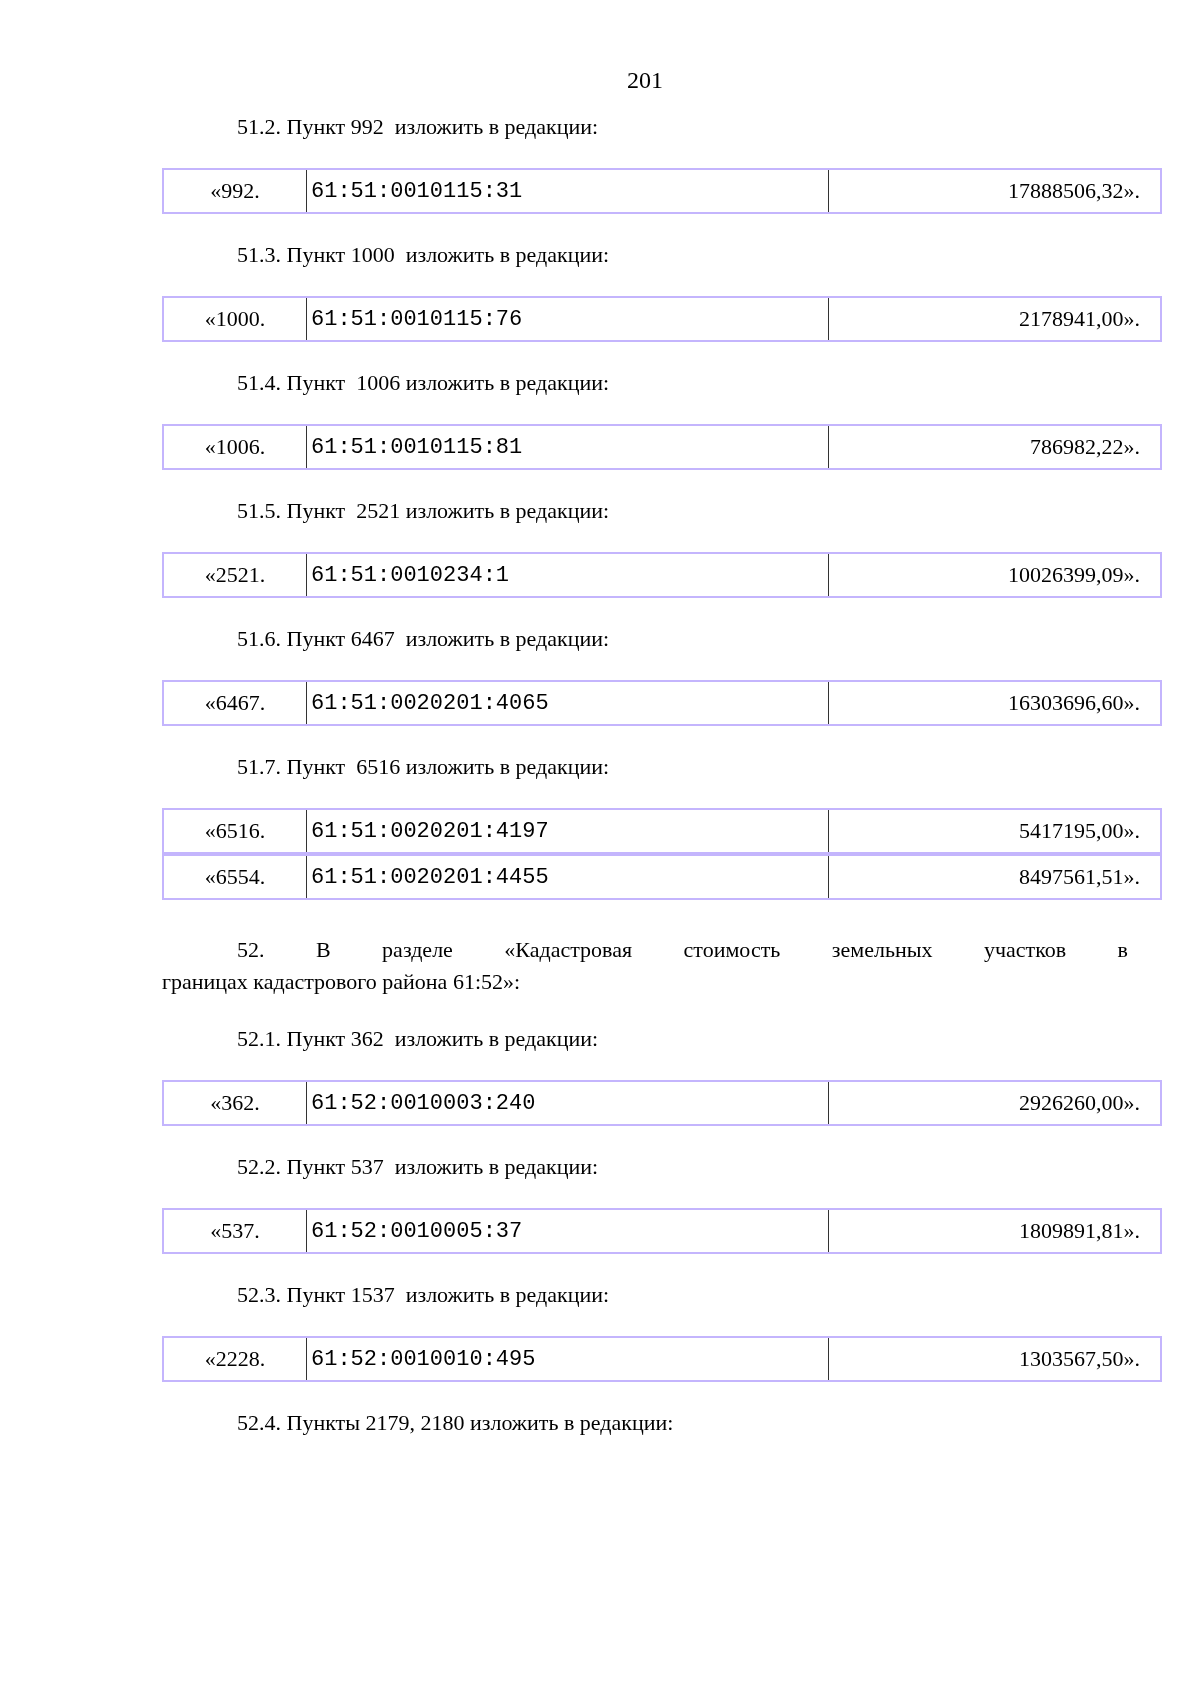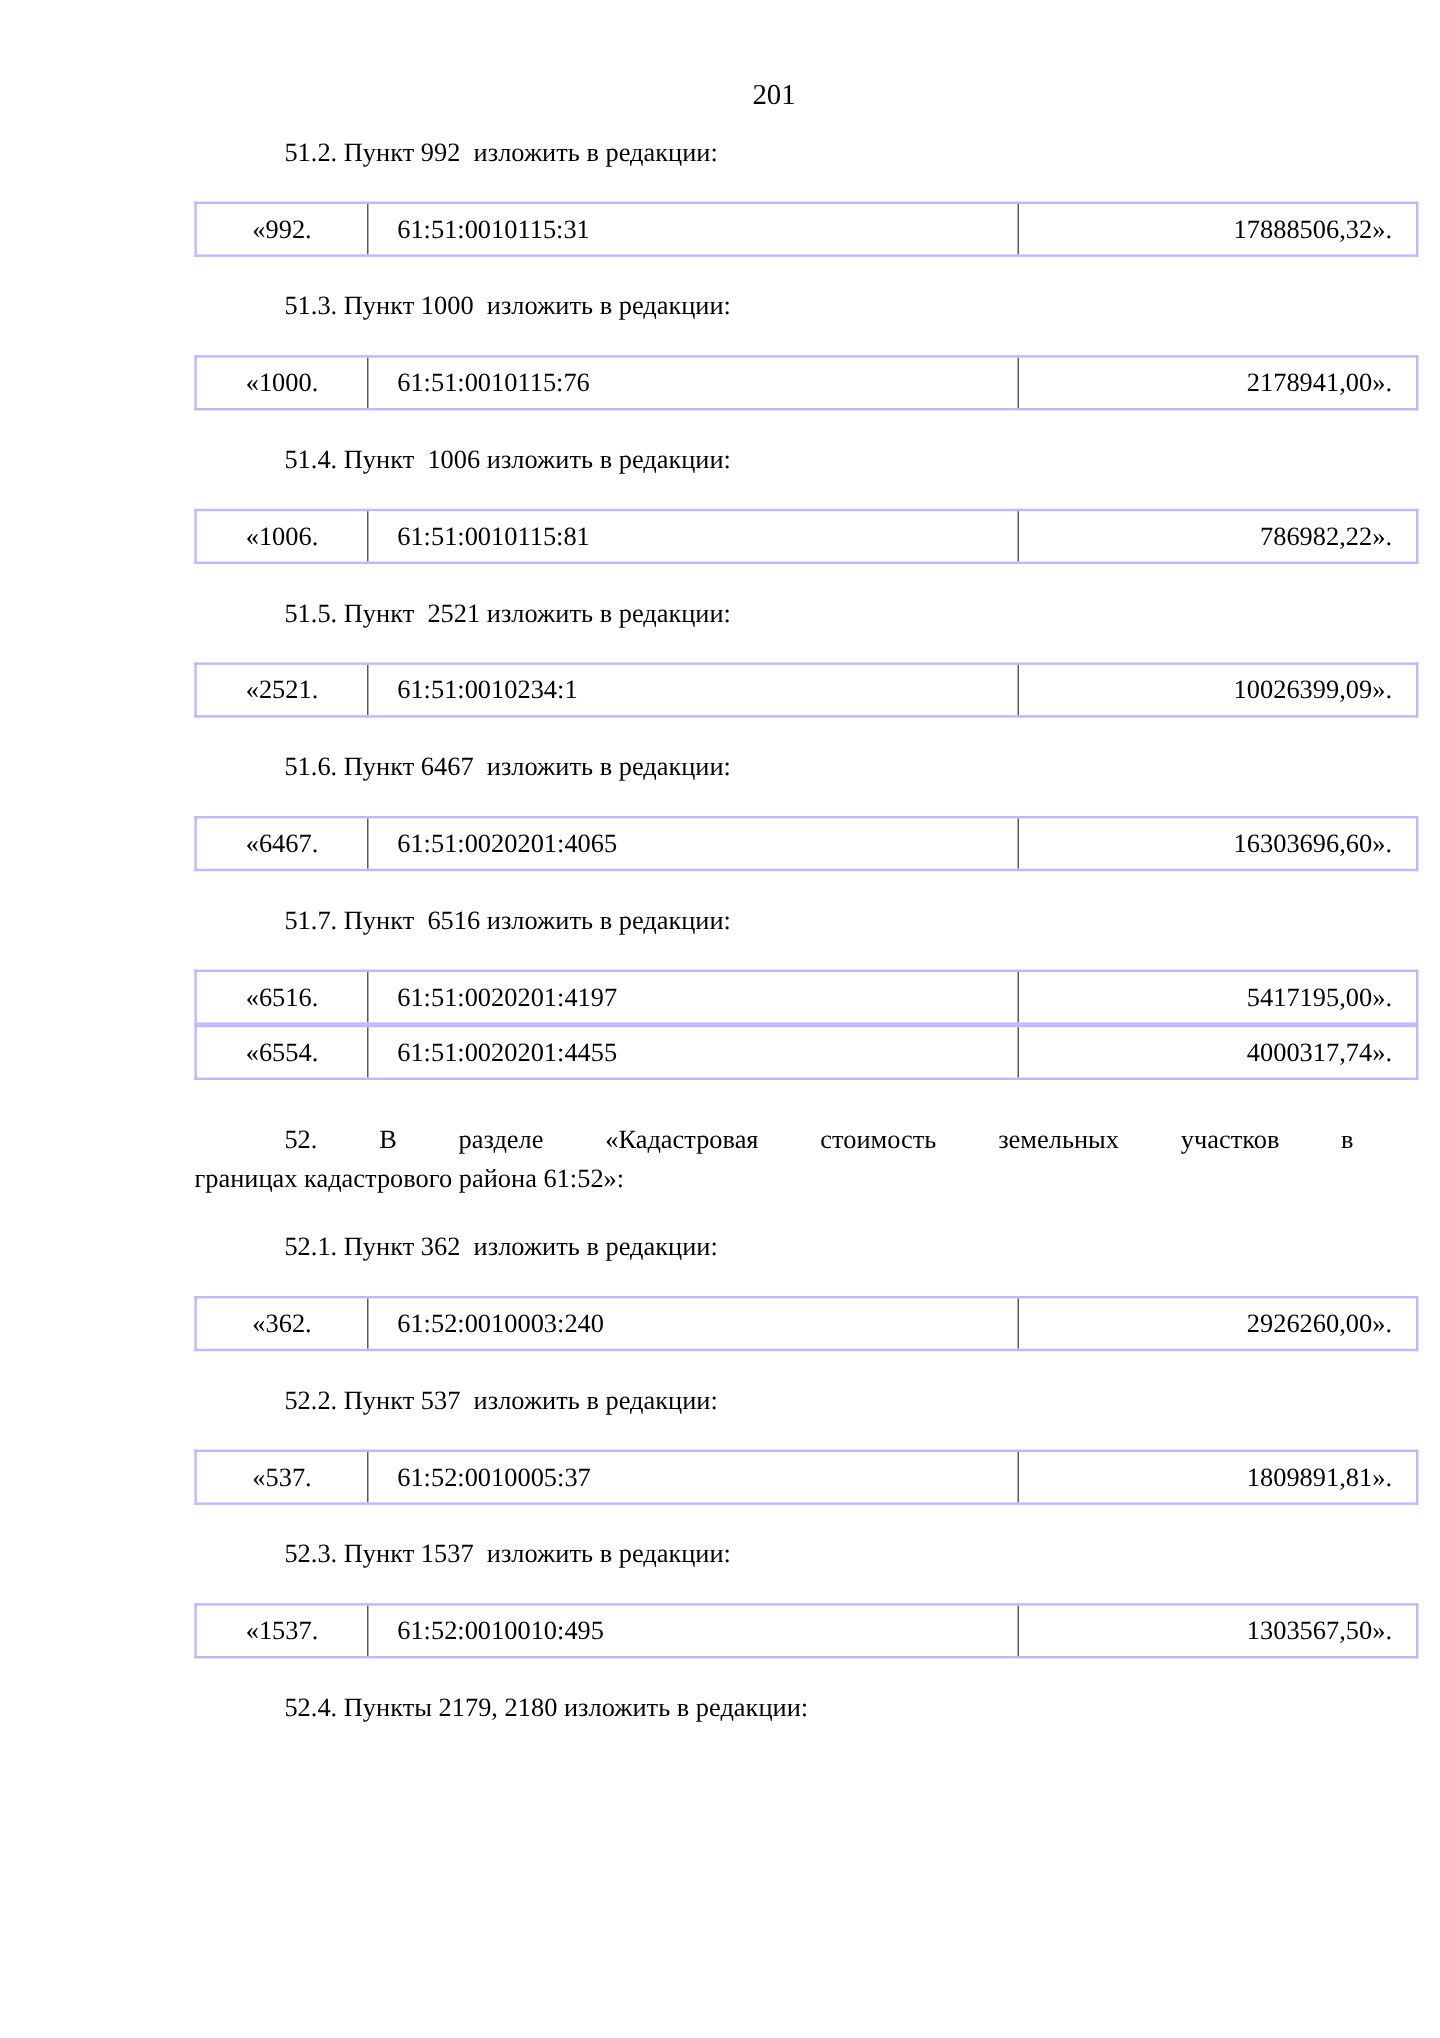--- a/index.html
+++ b/index.html
@@ -35,21 +35,21 @@
     border: 2px solid #c4b5fd;
   }
   table.ctable td {
     border: 1px solid #333333;
     height: 40px;
     vertical-align: middle;
     font-size: 22px;
     overflow: hidden;
   }
   td.cell-num   { width: 140px; text-align: center; }
-  td.cell-cad   { width: 516px; text-align: left;  padding-left: 24px; }
+  td.cell-cad   { width: 516px; text-align: left;  padding-left: 4px; font-family: Liberation Mono, monospace; }
   td.cell-val   { width: 310px; text-align: right; padding-right: 20px; }
   .para-52 {
     margin: 34px 0 26px 0;
     line-height: 32px;
   }
   .para-52 .line-1 {
     text-indent: 75px;
     text-align: justify;
     text-align-last: justify;
   }
@@ -128,21 +128,21 @@
       <td class="cell-val">5417195,00».</td>
     </tr>
   </tbody>
     </table>
 
   <table class="ctable">
     <tbody>
         <tr>
       <td class="cell-num">«6554.</td>
       <td class="cell-cad">61:51:0020201:4455</td>
-      <td class="cell-val">4000317,74».</td>
+      <td class="cell-val">8497561,51».</td>
     </tr>
   </tbody>
     </table>
 
   <div class="para-52">
     <div class="line-1">52. В разделе «Кадастровая стоимость земельных участков в</div>
     <div class="line-2">границах кадастрового района 61:52»:</div>
   </div>
 
   <div class="section-heading">52.1. Пункт 362  изложить в редакции:</div>
@@ -164,21 +164,21 @@
       <td class="cell-cad">61:52:0010005:37</td>
       <td class="cell-val">1809891,81».</td>
     </tr>
   </tbody>
     </table>
 
   <div class="section-heading">52.3. Пункт 1537  изложить в редакции:</div>
   <table class="ctable">
     <tbody>
         <tr>
-      <td class="cell-num">«1537.</td>
+      <td class="cell-num">«2228.</td>
       <td class="cell-cad">61:52:0010010:495</td>
       <td class="cell-val">1303567,50».</td>
     </tr>
   </tbody>
     </table>
 
   <div class="section-heading">52.4. Пункты 2179, 2180 изложить в редакции:</div>
 
 </div>
 

